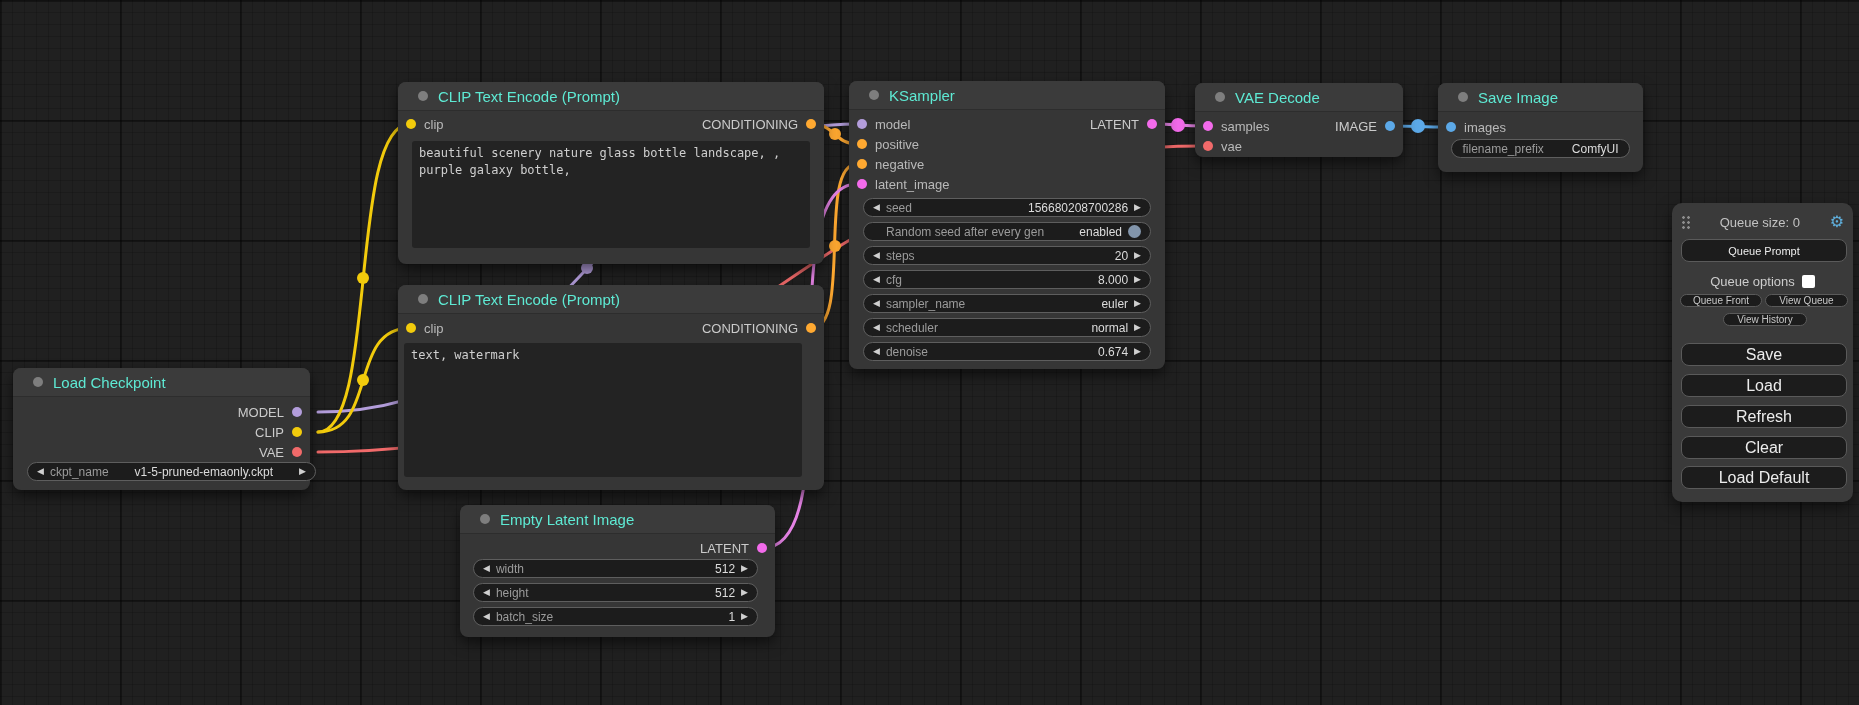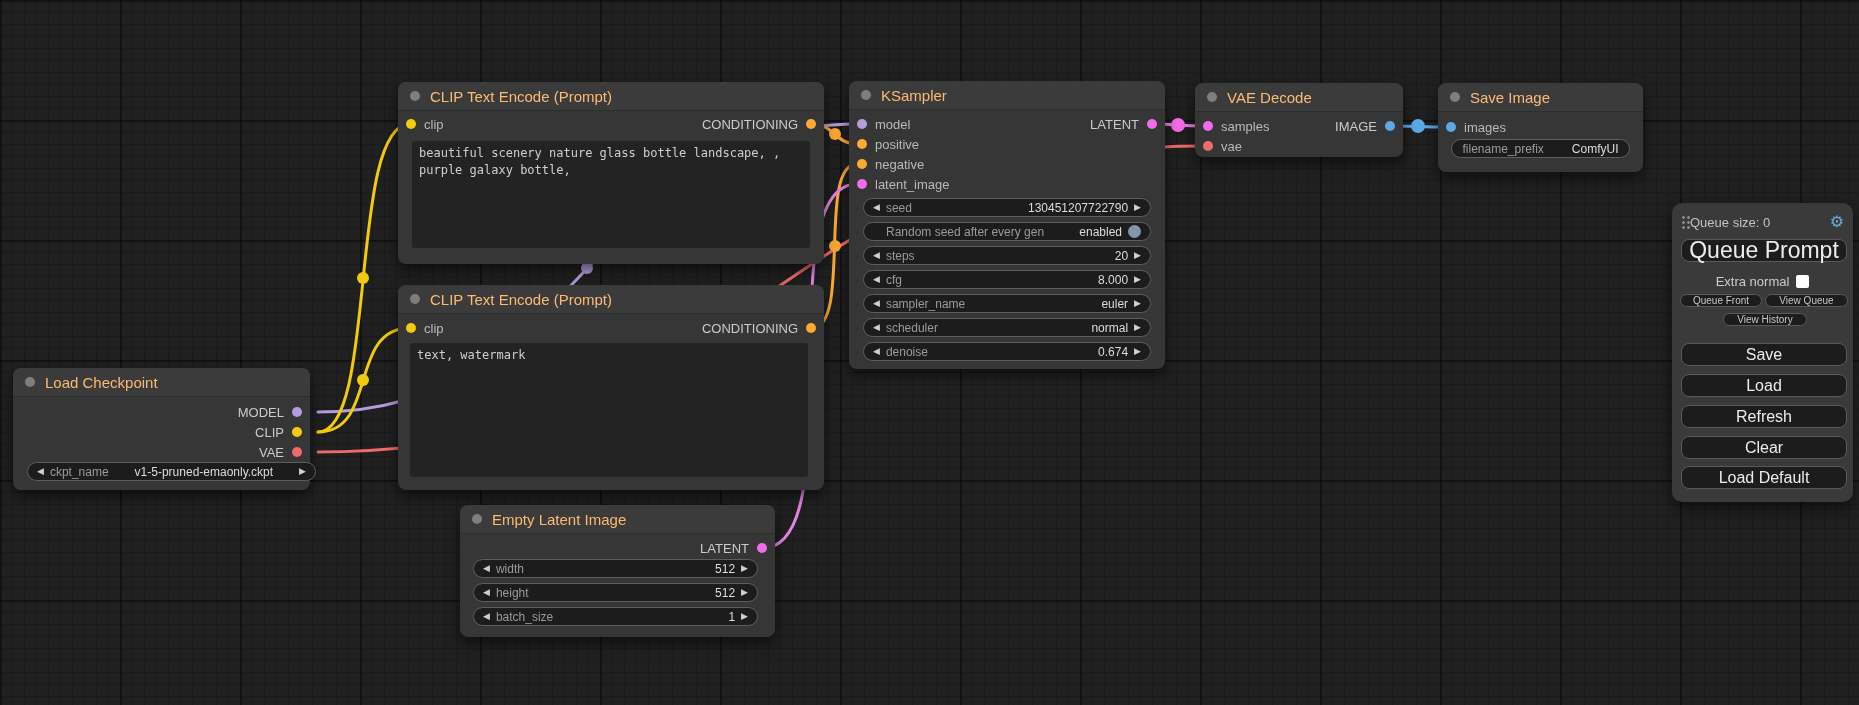--- a/index.html
+++ b/index.html
@@ -11,22 +11,22 @@
       linear-gradient(90deg, rgba(0,0,0,.38) 2px, transparent 2px),
       linear-gradient(rgba(0,0,0,.16) 1px, transparent 1px),
       linear-gradient(90deg, rgba(0,0,0,.16) 1px, transparent 1px);
     background-size:120px 120px,120px 120px,12px 12px,12px 12px;
     font-family:"Liberation Sans",sans-serif;
   }
   svg.wires{position:absolute;left:0;top:0;z-index:1;}
   svg.wires path{fill:none;stroke-width:3;stroke-linecap:round;}
   .node{position:absolute;z-index:2;background:#363636;border-radius:8px;
         box-shadow:0 6px 14px rgba(0,0,0,.55);}
-  .node-title{height:28px;display:flex;align-items:center;gap:10px;padding:0 12px;
-        color:#fdba74;font-size:15px;background:#3b3b3b;border-radius:8px 8px 0 0;
+  .node-title{height:28px;display:flex;align-items:center;gap:10px;padding:0 20px;
+        color:#5eead4;font-size:15px;background:#3b3b3b;border-radius:8px 8px 0 0;
         border-bottom:1px solid #2d2d2d;}
   .tdot{width:10px;height:10px;border-radius:50%;background:#7e7e7e;flex:0 0 auto;}
   .port{position:absolute;display:flex;align-items:center;gap:8px;height:20px;font-size:13px;}
   .port.in{left:8px;color:#b9b9b9;}
   .port.out{right:8px;flex-direction:row-reverse;color:#cbcbcb;}
   .pdot{width:10px;height:10px;border-radius:50%;flex:0 0 auto;}
   .widget{position:absolute;height:19px;box-sizing:border-box;background:#1c1c1c;
         border:1px solid #5e5e5e;border-radius:10px;display:flex;align-items:center;
         gap:6px;padding:0 9px;font-size:12px;}
   .widget .arr{color:#d0d0d0;font-size:9px;line-height:1;}
@@ -38,26 +38,26 @@
         font-family:"DejaVu Sans Mono",monospace;font-size:12px;line-height:1.4;
         padding:4px 7px;box-sizing:border-box;white-space:pre-wrap;}
   
   #queue-panel{position:absolute;z-index:3;left:1672px;top:203px;width:181px;height:299px;
         background:#3a3a3a;border-radius:10px;box-shadow:0 6px 16px rgba(0,0,0,.55);}
   .qp-header{position:absolute;left:0;right:0;top:8px;height:22px;display:flex;
         align-items:center;padding:0 9px;}
   .drag-dots{width:9px;height:15px;
         background-image:radial-gradient(#8d8d8d 1px, transparent 1.6px);
         background-size:5px 5px;}
-  .qp-size{flex:1;text-align:left;color:#c3c3c3;font-size:13px;}
+  .qp-size{flex:1;text-align:center;color:#c3c3c3;font-size:13px;}
   .gear{font-size:16px;line-height:1;color:var(--gear);}
   .qbtn{position:absolute;box-sizing:border-box;background:#1c1c1c;border:1px solid #5a5a5a;
         border-radius:8px;color:#ececec;display:flex;align-items:center;justify-content:center;}
   .qbtn.big{left:9px;width:166px;height:23px;font-size:16px;}
-  .qbtn.prompt{font-size:23px;}
+  .qbtn.prompt{font-size:11px;}
   .qbtn.small{height:13px;font-size:10px;color:#c7c7c7;border-radius:8px;}
   .extra-row{position:absolute;left:0;right:0;top:71px;height:14px;display:flex;
         align-items:center;justify-content:center;gap:7px;color:#cccccc;font-size:13px;}
   .checkbox{width:13px;height:13px;background:#ffffff;border-radius:2px;}
 </style>
 </head>
 <body>
 
 <div id="canvas">
 
@@ -128,21 +128,21 @@
       <span>CLIP Text Encode (Prompt)</span>
     </div>
     <div class="port in" style="top:33px">
       <span class="pdot" style="background:var(--clip)"></span>
       <span>clip</span>
     </div>
     <div class="port out" style="top:33px">
       <span class="pdot" style="background:var(--conditioning)"></span>
       <span>CONDITIONING</span>
     </div>
-    <div class="promptbox" style="left:12px;top:58px;width:398px;height:134px">text, watermark</div>
+    <div class="promptbox" style="left:6px;top:58px;width:398px;height:134px">text, watermark</div>
   </div>
 
   <div class="node" style="left:460px;top:505px;width:315px;height:132px">
     <div class="node-title">
       <span class="tdot"></span>
       <span>Empty Latent Image</span>
     </div>
     <div class="port out" style="top:33px">
       <span class="pdot" style="background:var(--latent)"></span>
       <span>LATENT</span>
@@ -188,21 +188,21 @@
       <span class="pdot" style="background:var(--latent)"></span>
       <span>latent_image</span>
     </div>
     <div class="port out" style="top:33px">
       <span class="pdot" style="background:var(--latent)"></span>
       <span>LATENT</span>
     </div>
     <div class="widget" style="left:14px;top:117px;width:288px">
       <span class="arr">◀</span>
       <span class="wname">seed</span>
-      <span class="wval">130451207722790</span>
+      <span class="wval">156680208700286</span>
       <span class="arr">▶</span>
     </div>
     <div class="widget" style="left:14px;top:141px;width:288px;padding-left:22px">
       <span class="wname">Random seed after every gen</span>
       <span class="wval">enabled</span>
       <span class="toggledot"></span>
     </div>
     <div class="widget" style="left:14px;top:165px;width:288px">
       <span class="arr">◀</span>
       <span class="wname">steps</span>
@@ -270,21 +270,21 @@
   </div>
 
   <div id="queue-panel">
     <div class="qp-header">
       <span class="drag-dots"></span>
       <span class="qp-size">Queue size: 0</span>
       <span class="gear">⚙</span>
     </div>
     <div class="qbtn big prompt" style="top:36px">Queue Prompt</div>
     <div class="extra-row">
-      <span>Extra normal</span>
+      <span>Queue options</span>
       <span class="checkbox"></span>
     </div>
     <div class="qbtn small" style="left:8px;top:91px;width:82px">Queue Front</div>
     <div class="qbtn small" style="left:93px;top:91px;width:83px">View Queue</div>
     <div class="qbtn small" style="left:51px;top:110px;width:84px">View History</div>
     <div class="qbtn big" style="top:140px">Save</div>
     <div class="qbtn big" style="top:171px">Load</div>
     <div class="qbtn big" style="top:202px">Refresh</div>
     <div class="qbtn big" style="top:233px">Clear</div>
     <div class="qbtn big" style="top:263px">Load Default</div>

